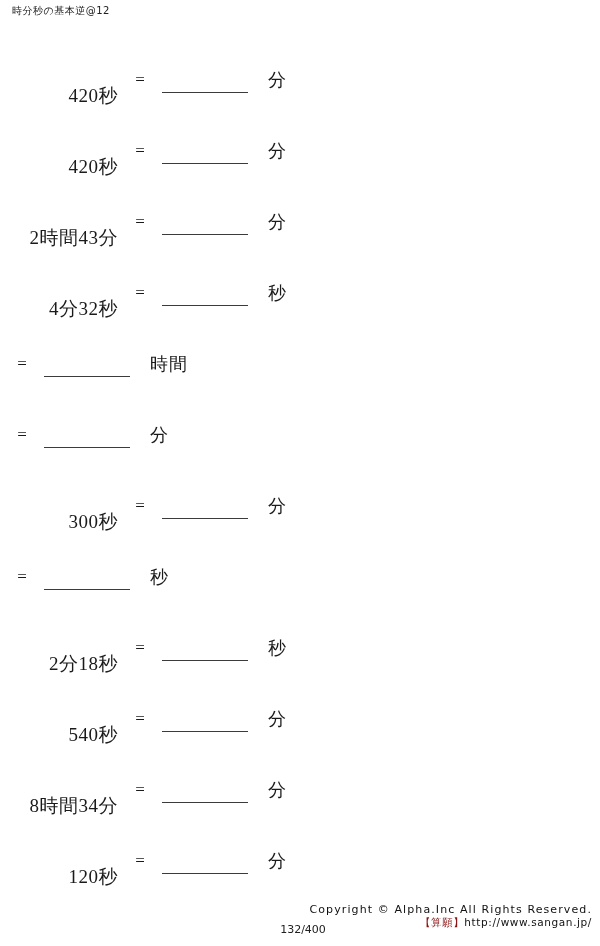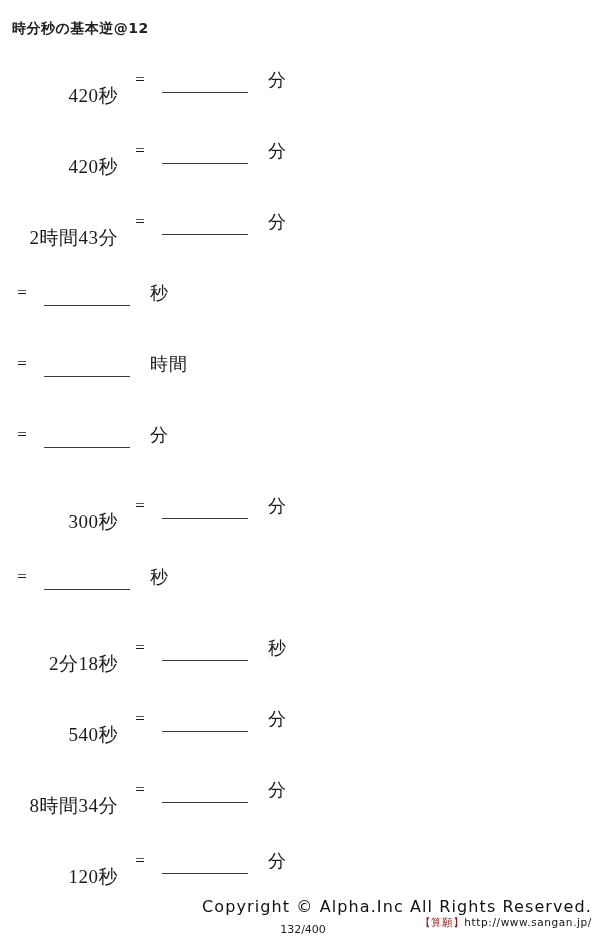--- a/index.html
+++ b/index.html
@@ -16,28 +16,27 @@
     overflow: hidden;
   }
   .sheet {
     position: relative;
     width: 600px;
     height: 946px;
     box-sizing: border-box;
   }
   .doc-title {
     position: absolute;
-    top: 20px;
+    top: 4px;
     left: 12px;
-    font-size: 14px;
+    font-size: 10px;
     letter-spacing: 0.5px;
     color: #202020;
     font-family: "DejaVu Sans", sans-serif;
     white-space: nowrap;
-    font-weight: bold;
   }
   .problems {
     position: absolute;
     top: 44px;
     left: 0;
     width: 600px;
   }
   .prob-row {
     height: 71px;
     display: flex;
@@ -76,21 +75,21 @@
     text-align: center;
     font-size: 11px;
     color: #202020;
     font-family: "DejaVu Sans", sans-serif;
     padding-left: 6px;
   }
   .footer-copy {
     position: absolute;
     right: 8px;
     bottom: 30px;
-    font-size: 16px;
+    font-size: 11px;
     color: #111;
     letter-spacing: 1.1px;
     font-family: "DejaVu Sans", sans-serif;
     text-align: left;
   }
   .footer-url {
     position: absolute;
     right: 8px;
     bottom: 16px;
     font-size: 10.5px;
@@ -125,20 +124,21 @@
     </div>
 
     <div class="prob-row">
       <div class="prob-left">2時間43分</div>
       <div class="prob-eq">=</div>
       <div class="prob-blank"></div>
       <div class="prob-unit">分</div>
     </div>
 
     <div class="prob-row">
+      <div class="prob-left">4分32秒</div>
       <div class="prob-eq">=</div>
       <div class="prob-blank"></div>
       <div class="prob-unit">秒</div>
     </div>
 
     <div class="prob-row">
       <div class="prob-eq">=</div>
       <div class="prob-blank"></div>
       <div class="prob-unit">時間</div>
     </div>

